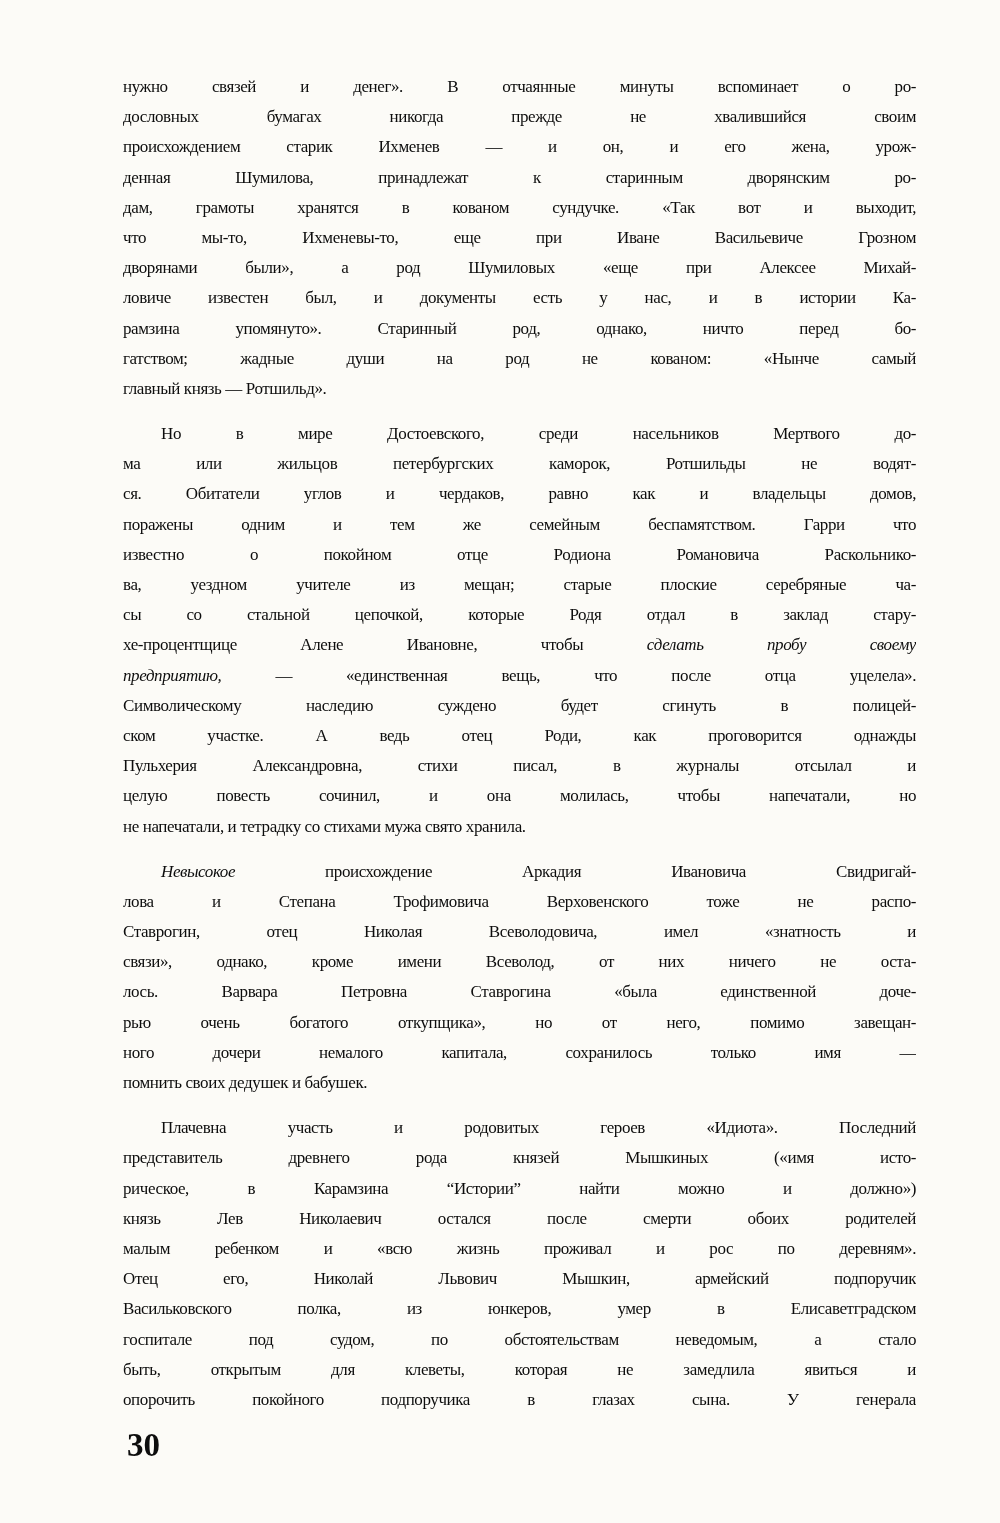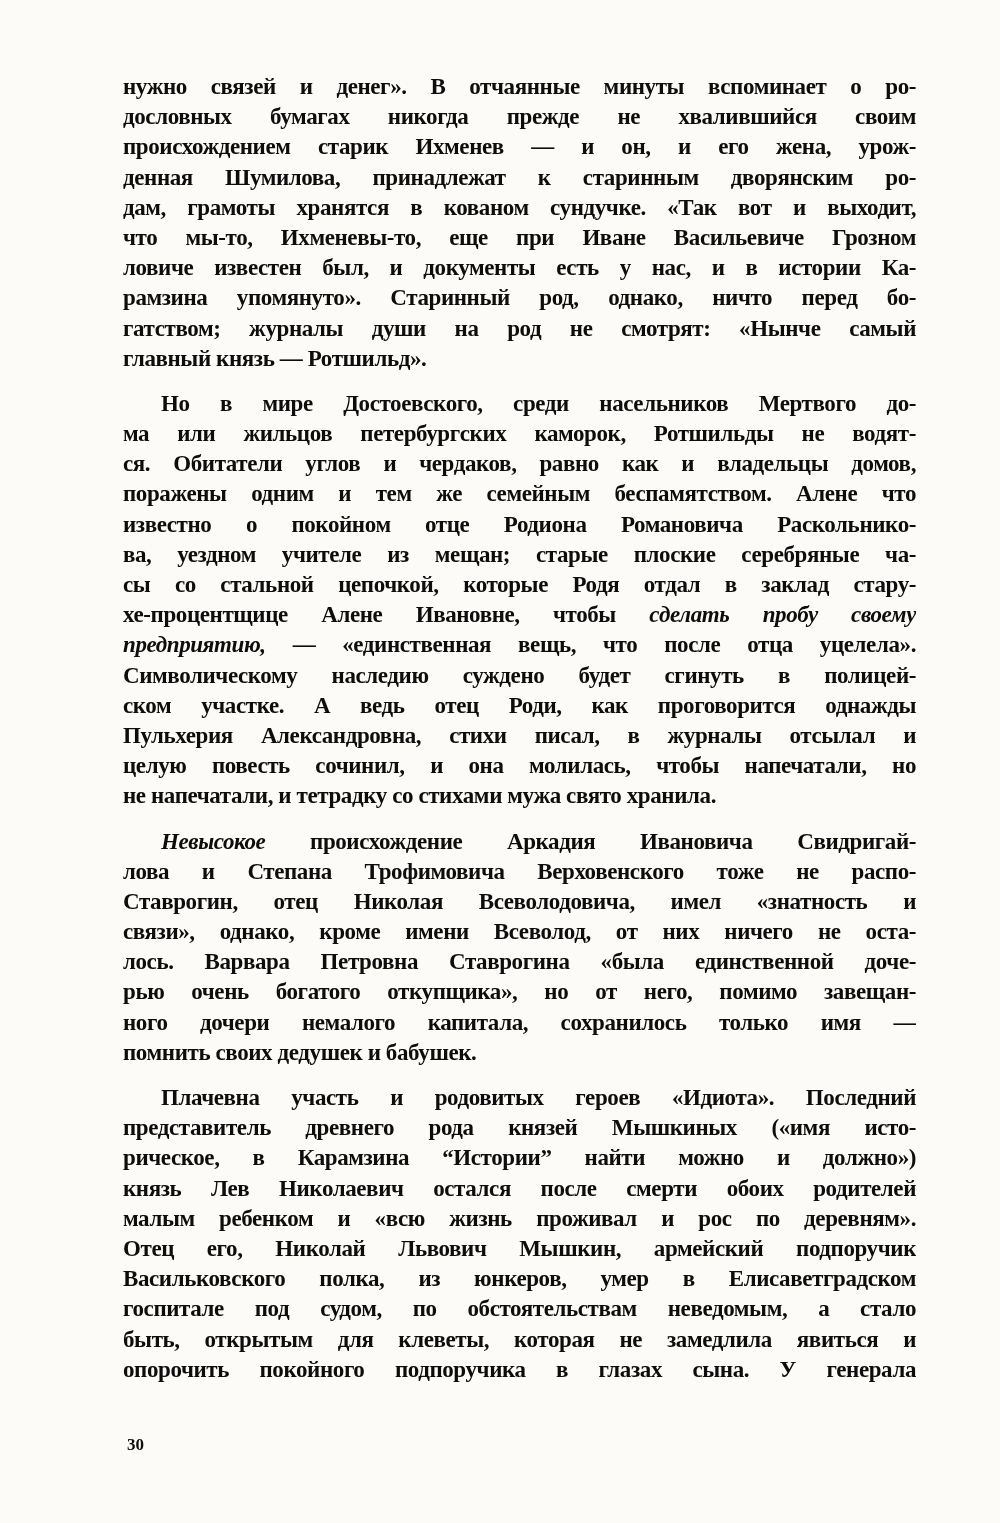--- a/index.html
+++ b/index.html
@@ -19,66 +19,67 @@
   }
   .text-block {
     position: absolute;
     left: 123px;
     top: 72px;
     width: 793px;
   }
   .line {
     height: 30.2px;
     line-height: 30.2px;
-    font-size: 23px;
-    font-weight: 700;
+    font-size: 17px;
+    font-weight: 400;
     letter-spacing: -0.4px;
     text-align: justify;
     text-align-last: justify;
     white-space: normal;
     overflow: hidden;
   }
   .line.indent {
     padding-left: 38px;
     margin-top: 15px;
   }
   .line.last {
     text-align-last: left;
   }
   .it {
     font-style: italic;
   }
   .page-number {
     position: absolute;
     left: 127px;
     top: 1429px;
-    font-size: 17px;
+    font-size: 33px;
     font-weight: 700;
     line-height: 32px;
   }
 </style>
 </head>
 <body style="background: rgb(252, 251, 247); color: rgb(13, 13, 13);">
 
 <div class="scan-page">
   <div class="text-block">
       <div class="line"><span>нужно связей и денег». В отчаянные минуты вспоминает о ро-</span></div>
       <div class="line"><span>дословных бумагах никогда прежде не хвалившийся своим</span></div>
       <div class="line"><span>происхождением старик Ихменев — и он, и его жена, урож-</span></div>
       <div class="line"><span>денная Шумилова, принадлежат к старинным дворянским ро-</span></div>
       <div class="line"><span>дам, грамоты хранятся в кованом сундучке. «Так вот и выходит,</span></div>
       <div class="line"><span>что мы-то, Ихменевы-то, еще при Иване Васильевиче Грозном</span></div>
+      <div class="line"><span>дворянами были», а род Шумиловых «еще при Алексее Михай-</span></div>
       <div class="line"><span>ловиче известен был, и документы есть у нас, и в истории Ка-</span></div>
       <div class="line"><span>рамзина упомянуто». Старинный род, однако, ничто перед бо-</span></div>
-      <div class="line"><span>гатством; журналы души на род не смотрят: «Нынче самый</span></div>
+      <div class="line"><span>гатством; жадные души на род не кованом: «Нынче самый</span></div>
       <div class="line last"><span>главный князь — Ротшильд».</span></div>
       <div class="line indent"><span>Но в мире Достоевского, среди насельников Мертвого до-</span></div>
       <div class="line"><span>ма или жильцов петербургских каморок, Ротшильды не водят-</span></div>
       <div class="line"><span>ся. Обитатели углов и чердаков, равно как и владельцы домов,</span></div>
-      <div class="line"><span>поражены одним и тем же семейным беспамятством. Алене что</span></div>
+      <div class="line"><span>поражены одним и тем же семейным беспамятством. Гарри что</span></div>
       <div class="line"><span>известно о покойном отце Родиона Романовича Раскольнико-</span></div>
       <div class="line"><span>ва, уездном учителе из мещан; старые плоские серебряные ча-</span></div>
       <div class="line"><span>сы со стальной цепочкой, которые Родя отдал в заклад стару-</span></div>
       <div class="line"><span>хе-процентщице Алене Ивановне, чтобы </span><span class="it">сделать пробу своему</span></div>
       <div class="line"><span class="it">предприятию,</span><span> — «единственная вещь, что после отца уцелела».</span></div>
       <div class="line"><span>Символическому наследию суждено будет сгинуть в полицей-</span></div>
       <div class="line"><span>ском участке. А ведь отец Роди, как проговорится однажды</span></div>
       <div class="line"><span>Пульхерия Александровна, стихи писал, в журналы отсылал и</span></div>
       <div class="line"><span>целую повесть сочинил, и она молилась, чтобы напечатали, но</span></div>
       <div class="line last"><span>не напечатали, и тетрадку со стихами мужа свято хранила.</span></div>

